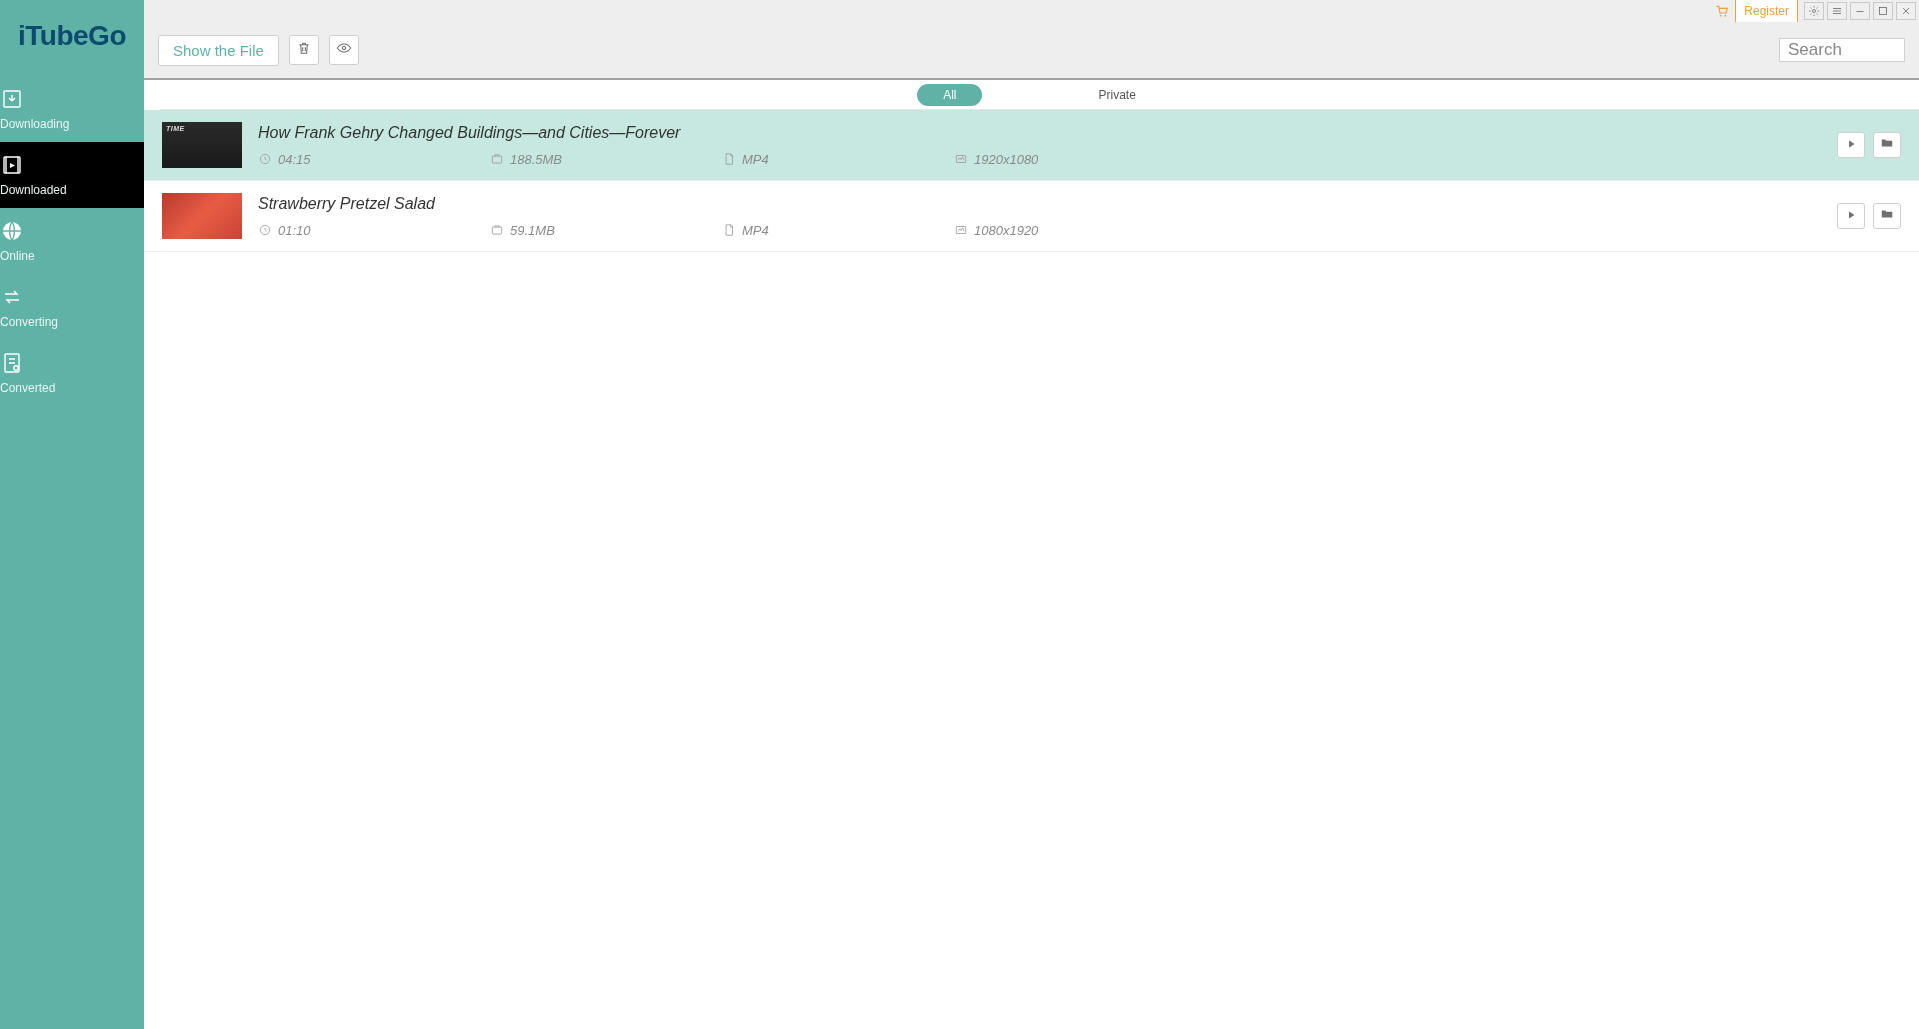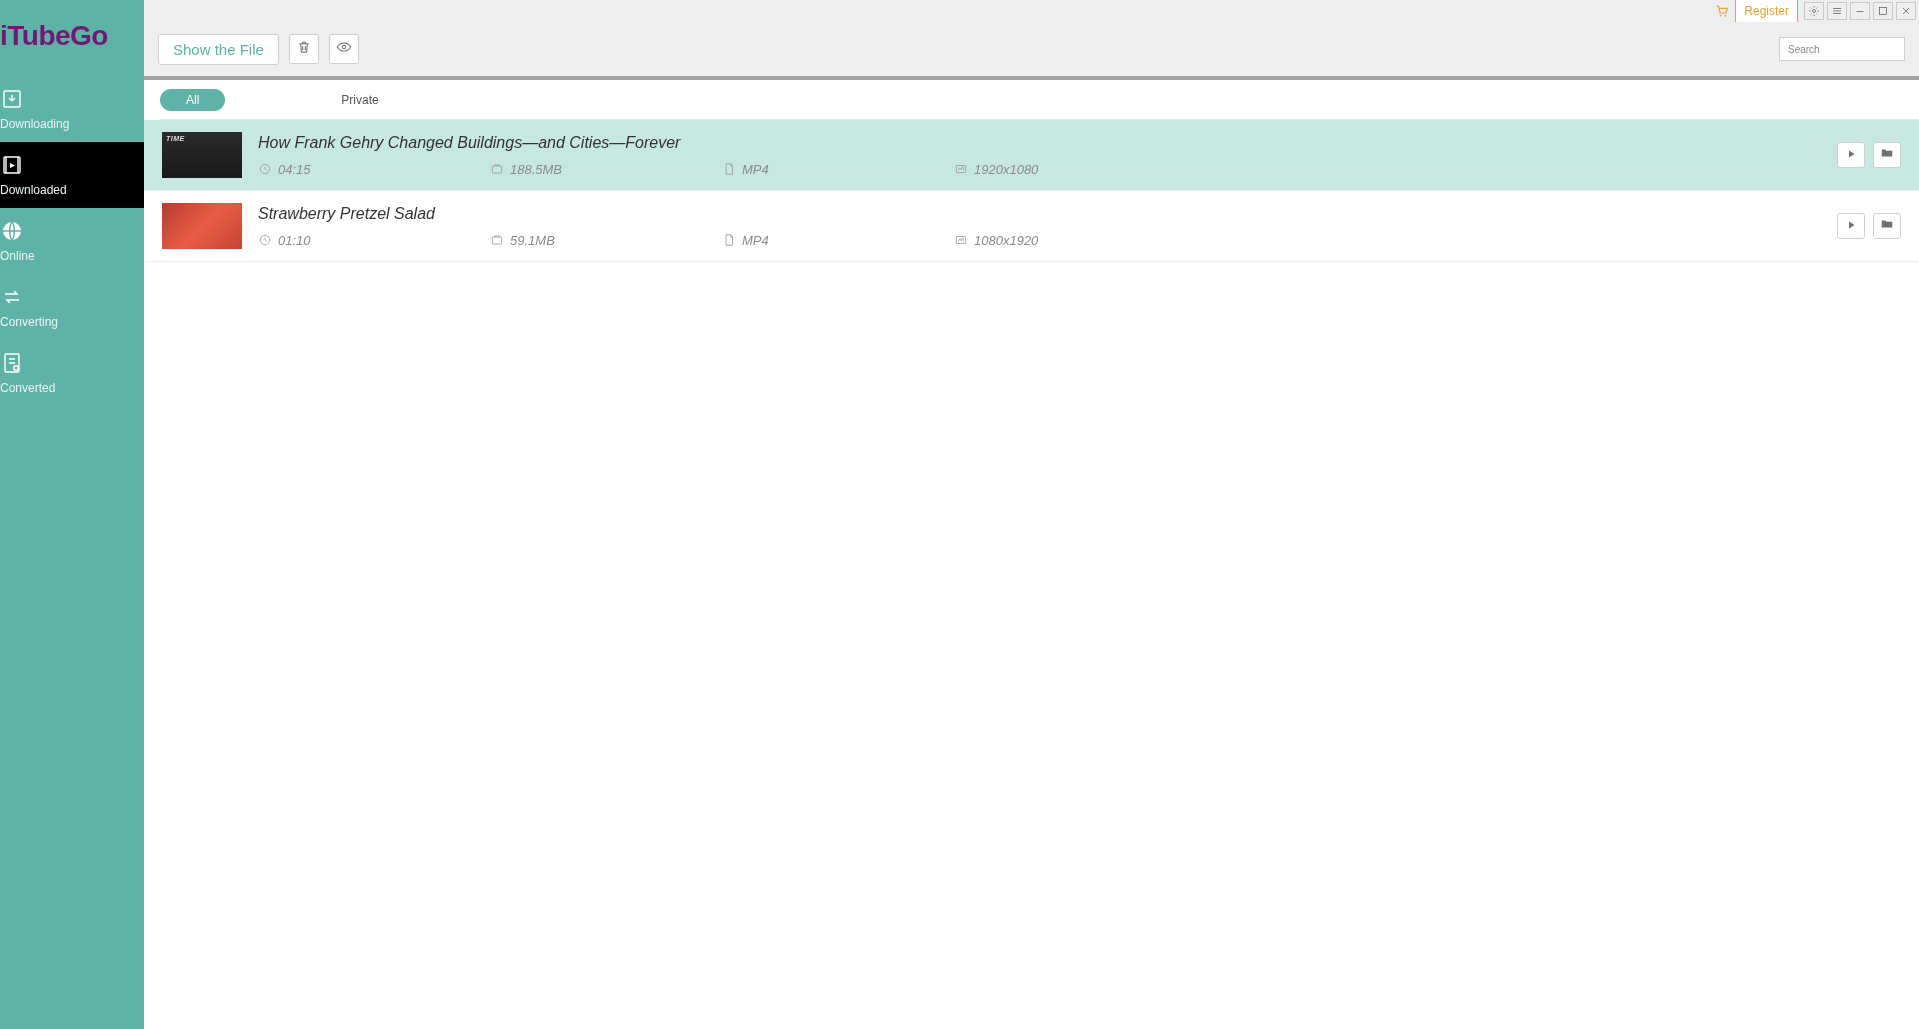--- a/index.html
+++ b/index.html
@@ -14,22 +14,23 @@
   min-width: 144px;
   background: #5eb2a6;
   color: #fff;
   display: flex;
   flex-direction: column;
   align-items: stretch;
 }
 .logo {
   font-size: 28px;
   font-weight: 600;
-  color: #701a75;
+  color: #0c4a6e;
   padding: 20px 0 24px;
+  text-align: center;
   letter-spacing: -0.5px;
 }
 .nav-item {
   display: flex;
   flex-direction: column;
   justify-content: center;
   height: 66px;
   cursor: pointer;
   font-size: 12px;
   color: #e9f5f3;
@@ -70,21 +71,21 @@
   display: flex; align-items: center; justify-content: center;
   cursor: pointer;
   font-size: 11px; color: #555;
 }
 .win-btn svg { stroke: #555; stroke-width: 1.4; fill: none; }
 
 
 .toolbar {
   height: 58px;
   background: #eeeeee;
-  border-bottom: 4px solid #a3a3a3;
+  border-bottom: 2px solid #a3a3a3;
   display: flex;
   align-items: center;
   padding: 0 14px;
   gap: 10px;
 }
 .show-file-btn {
   border: 1px solid #cfcfcf;
   background: #fff;
   color: #5eb2a6;
   font-size: 15px;
@@ -100,31 +101,32 @@
   display: flex; align-items: center; justify-content: center;
   cursor: pointer;
 }
 .square-btn svg { stroke: #6f6f6f; fill: none; stroke-width: 1.6; }
 .toolbar-spacer { flex: 1; }
 .search-input {
   width: 126px;
   height: 24px;
   border: 1px solid #cfcfcf;
   padding: 2px 8px;
-  font-size: 10px;
+  font-size: 17px;
   color: #555;
   background: #fff;
 }
 .search-input::placeholder { color: #888; }
 
 
 .tabs {
-  height: 40px;
+  height: 30px;
   display: flex;
   align-items: center;
+  justify-content: center;
   background: #fff;
   border-bottom: 1px solid #e6e6e6;
   gap: 90px;
   margin-left: 16px;
 }
 .tab {
   font-size: 12px;
   color: #555;
   cursor: pointer;
   padding: 4px 26px;

